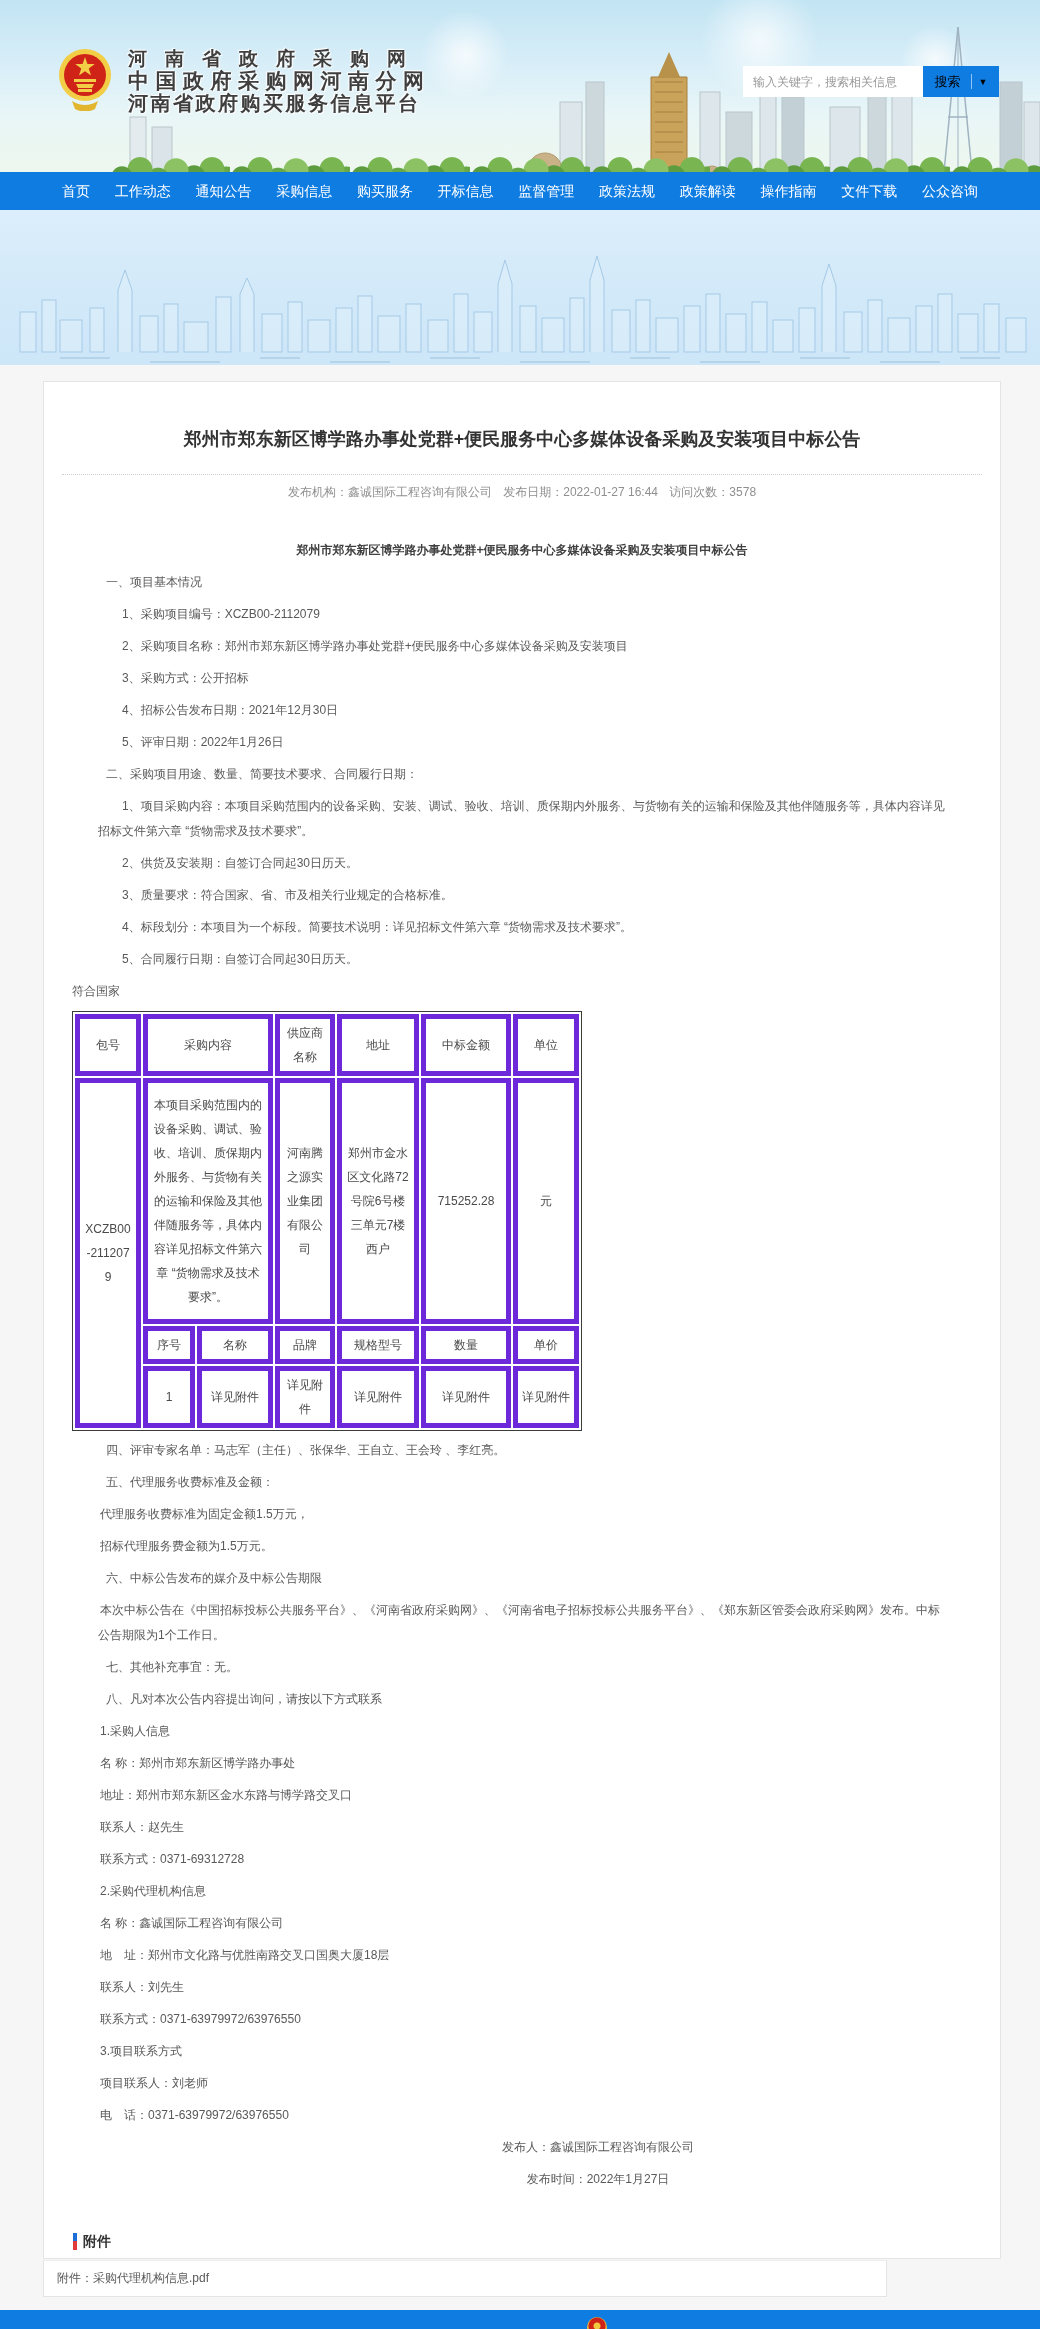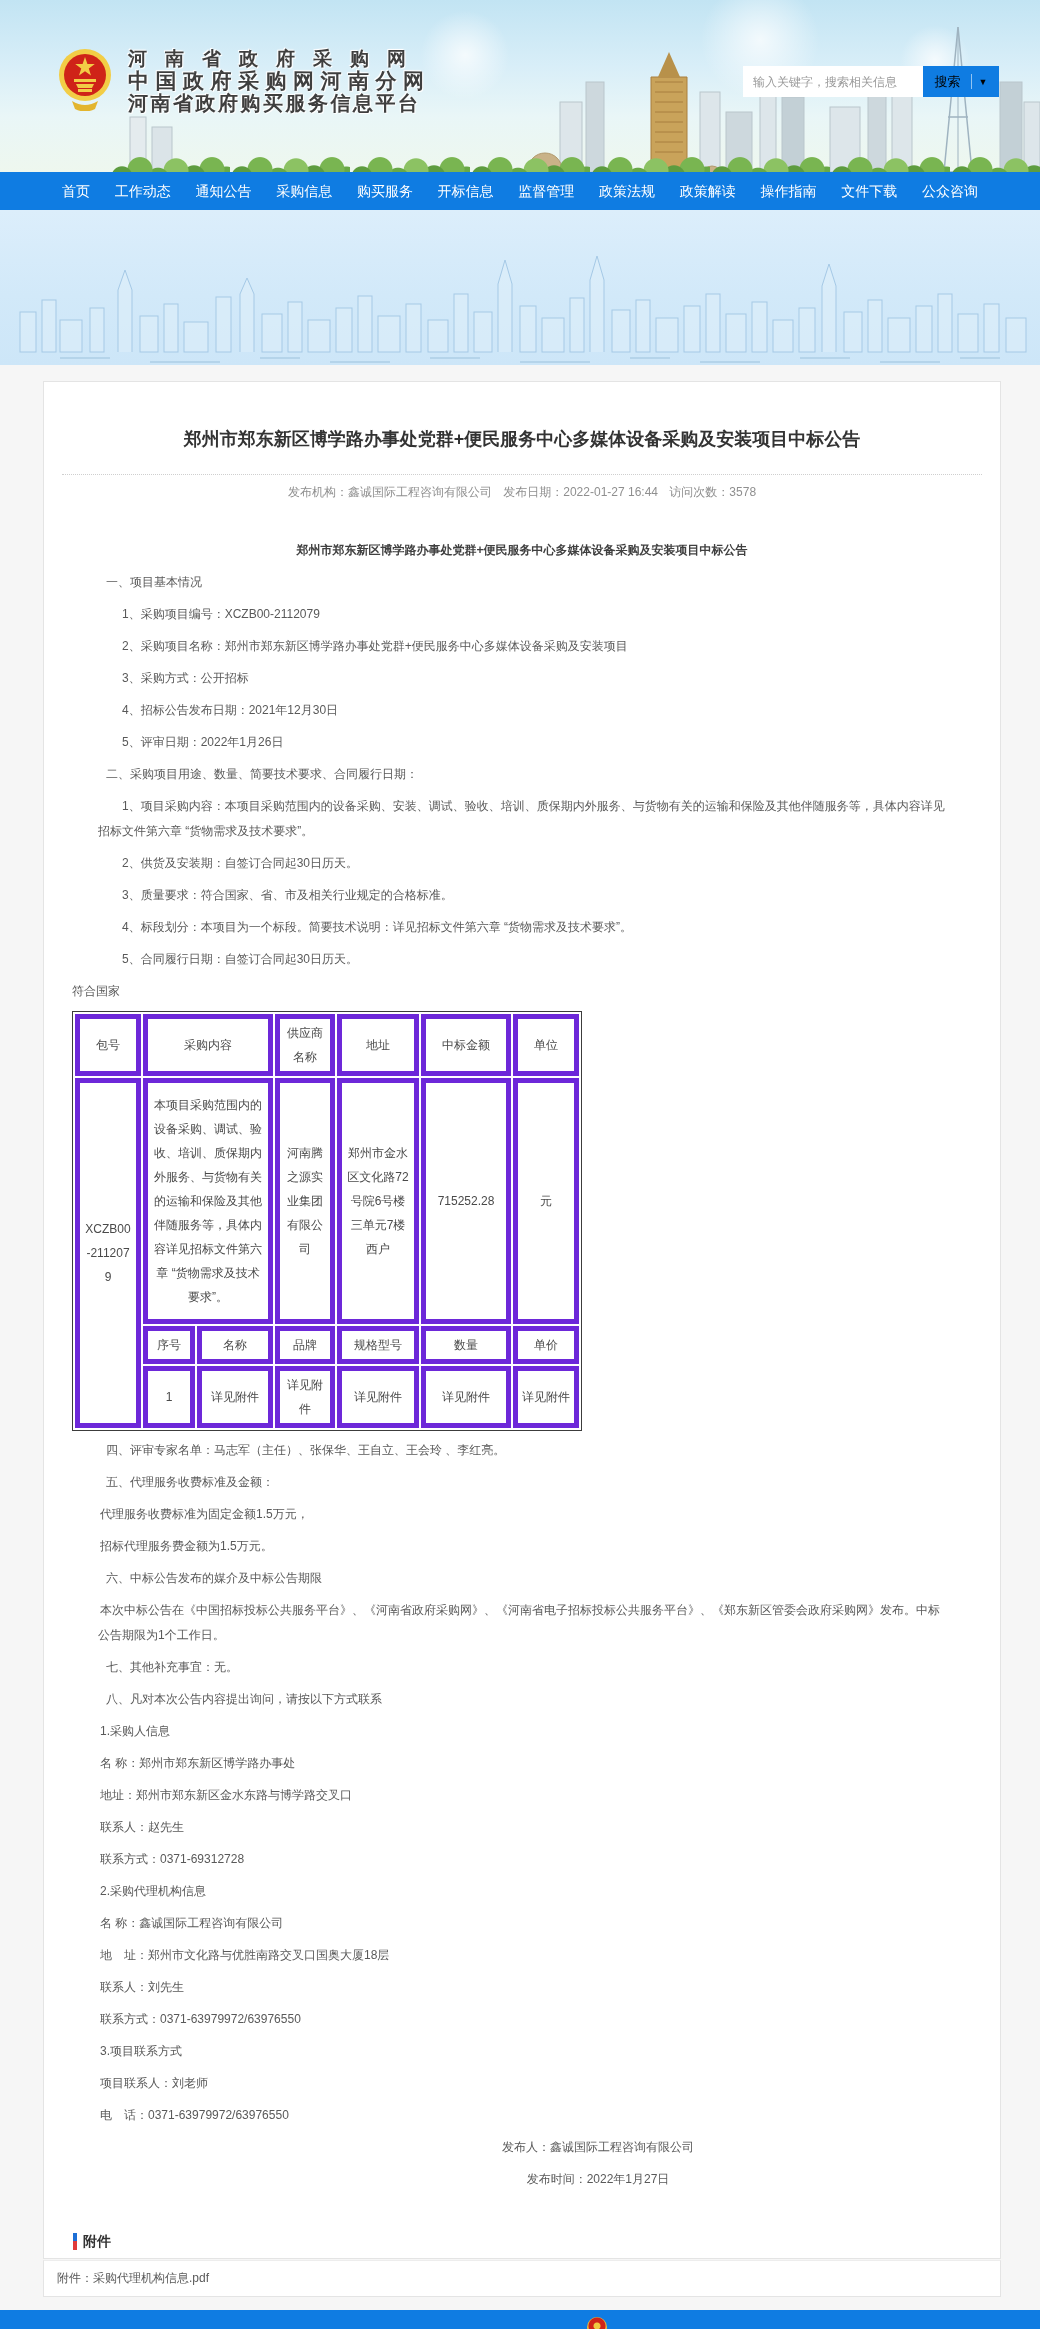--- a/index.html
+++ b/index.html
@@ -84,21 +84,21 @@
   td.addr { padding:0 9px; line-height:38px; }
   tr.sub-head td { height:34px; }
   tr.sub-row td { height:60px; }
   td.brand { padding:0 10px; }
 
   
   .attach-head { margin-top:40px; padding-left:13px; position:relative; height:20px; }
   .attach-head .bar { position:absolute; left:13px; top:1px; width:4px; height:17px;
     background:linear-gradient(180deg,#1c6fd6 0 50%,#e03a3a 50% 100%); }
   .attach-head .txt { margin-left:10px; font-size:14px; font-weight:bold; color:#333; }
-  .attach-box { position:absolute; left:43px; top:2260px; width:958px; height:37px;
+  .attach-box { position:absolute; left:43px; top:2260px; width:844px; height:37px;
     background:#fff; border:1px solid #e4e4e4; border-top:1px solid #ededed;
     display:flex; align-items:center; padding-left:13px; font-size:12px; color:#5a5a5a; }
   .attach-box a { color:#5a5a5a; text-decoration:none; }
 
   
   .footer { position:absolute; left:0; top:2310px; width:1040px; height:19px; background:#0f7ce2; }
   .footer .mini-emblem { position:absolute; left:587px; top:7px; width:20px; height:20px;
     border-radius:50%; background:radial-gradient(circle at 50% 45%, #f0c93f 0 3px, #cf2318 4px 8px, #e8b93a 9px); }
 </style>
 </head>

